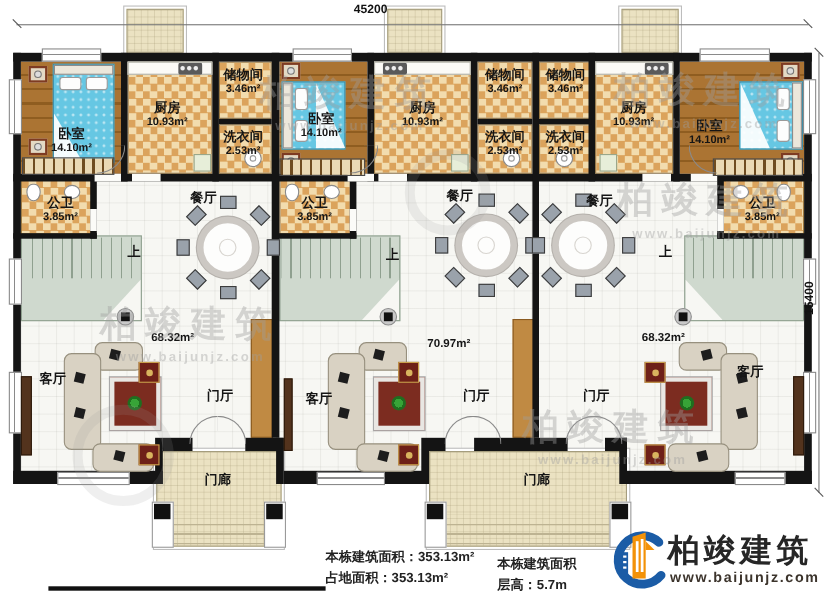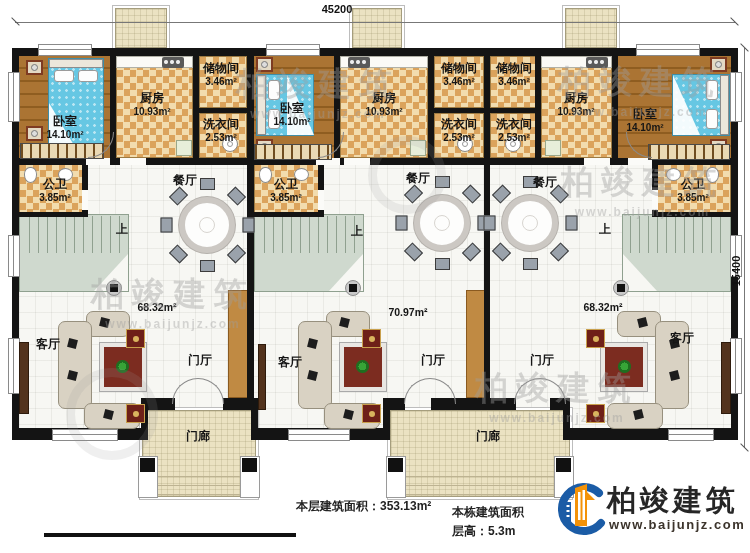--- a/index.html
+++ b/index.html
@@ -470,23 +470,24 @@
   <div class="dline" style="left:15px;top:22px;width:720px;height:1px"></div>
   <div class="tick" style="left:10px;top:21px"></div>
   <div class="tick" style="left:729px;top:21px"></div>
   <div class="dim" style="left:305px;top:3px;width:64px;text-align:center">45200</div>
   <div class="dline" style="left:744px;top:48px;width:1px;height:400px"></div>
   <div class="tick" style="left:739px;top:47px"></div>
   <div class="tick" style="left:739px;top:447px"></div>
   <div class="dim" style="left:708px;top:265px;width:56px;text-align:center;transform:rotate(-90deg)">15400</div>
 
   <div class="tline" style="left:44px;top:533px;width:252px;height:4px"></div>
-  <div class="stat" style="left:296px;top:498px">本层建筑面积：353.13m²</div>
+  <div class="stat" style="left:296px;top:498px">本栋建筑面积：353.13m²</div>
+  <div class="stat" style="left:296px;top:517px">占地面积：353.13m²</div>
   <div class="stat" style="left:452px;top:504px">本栋建筑面积</div>
-  <div class="stat" style="left:452px;top:523px">层高：5.3m</div>
+  <div class="stat" style="left:452px;top:523px">层高：5.7m</div>
 
   <svg style="position:absolute;left:551px;top:478px;z-index:51" width="58" height="66" viewBox="0 0 58 66">
     <path d="M48 15 A22 22 0 1 0 50 45" fill="none" stroke="#1b5ca6" stroke-width="8" stroke-linecap="round"></path>
     <rect x="14" y="24" width="6" height="22" fill="#1b5ca6"></rect>
     <rect x="15.5" y="27" width="3" height="2" fill="#fff"></rect>
       <rect x="15.5" y="32" width="3" height="2" fill="#fff"></rect>
       <rect x="15.5" y="37" width="3" height="2" fill="#fff"></rect>
     <polygon points="24,10 36,6 36,48 24,48" fill="#f39208"></polygon>
     <rect x="27" y="14" width="2.5" height="28" fill="#fff"></rect>
       <rect x="31.5" y="12" width="2.5" height="30" fill="#fff"></rect>

